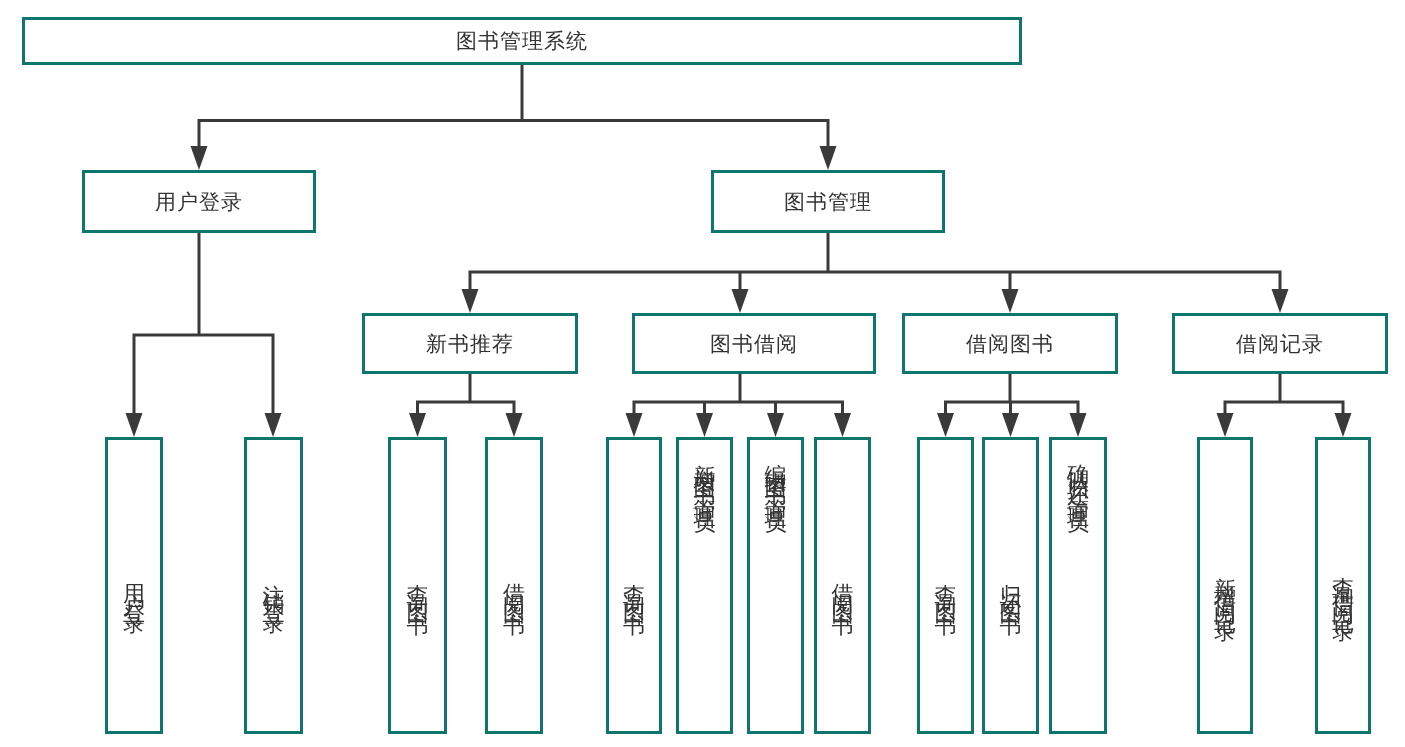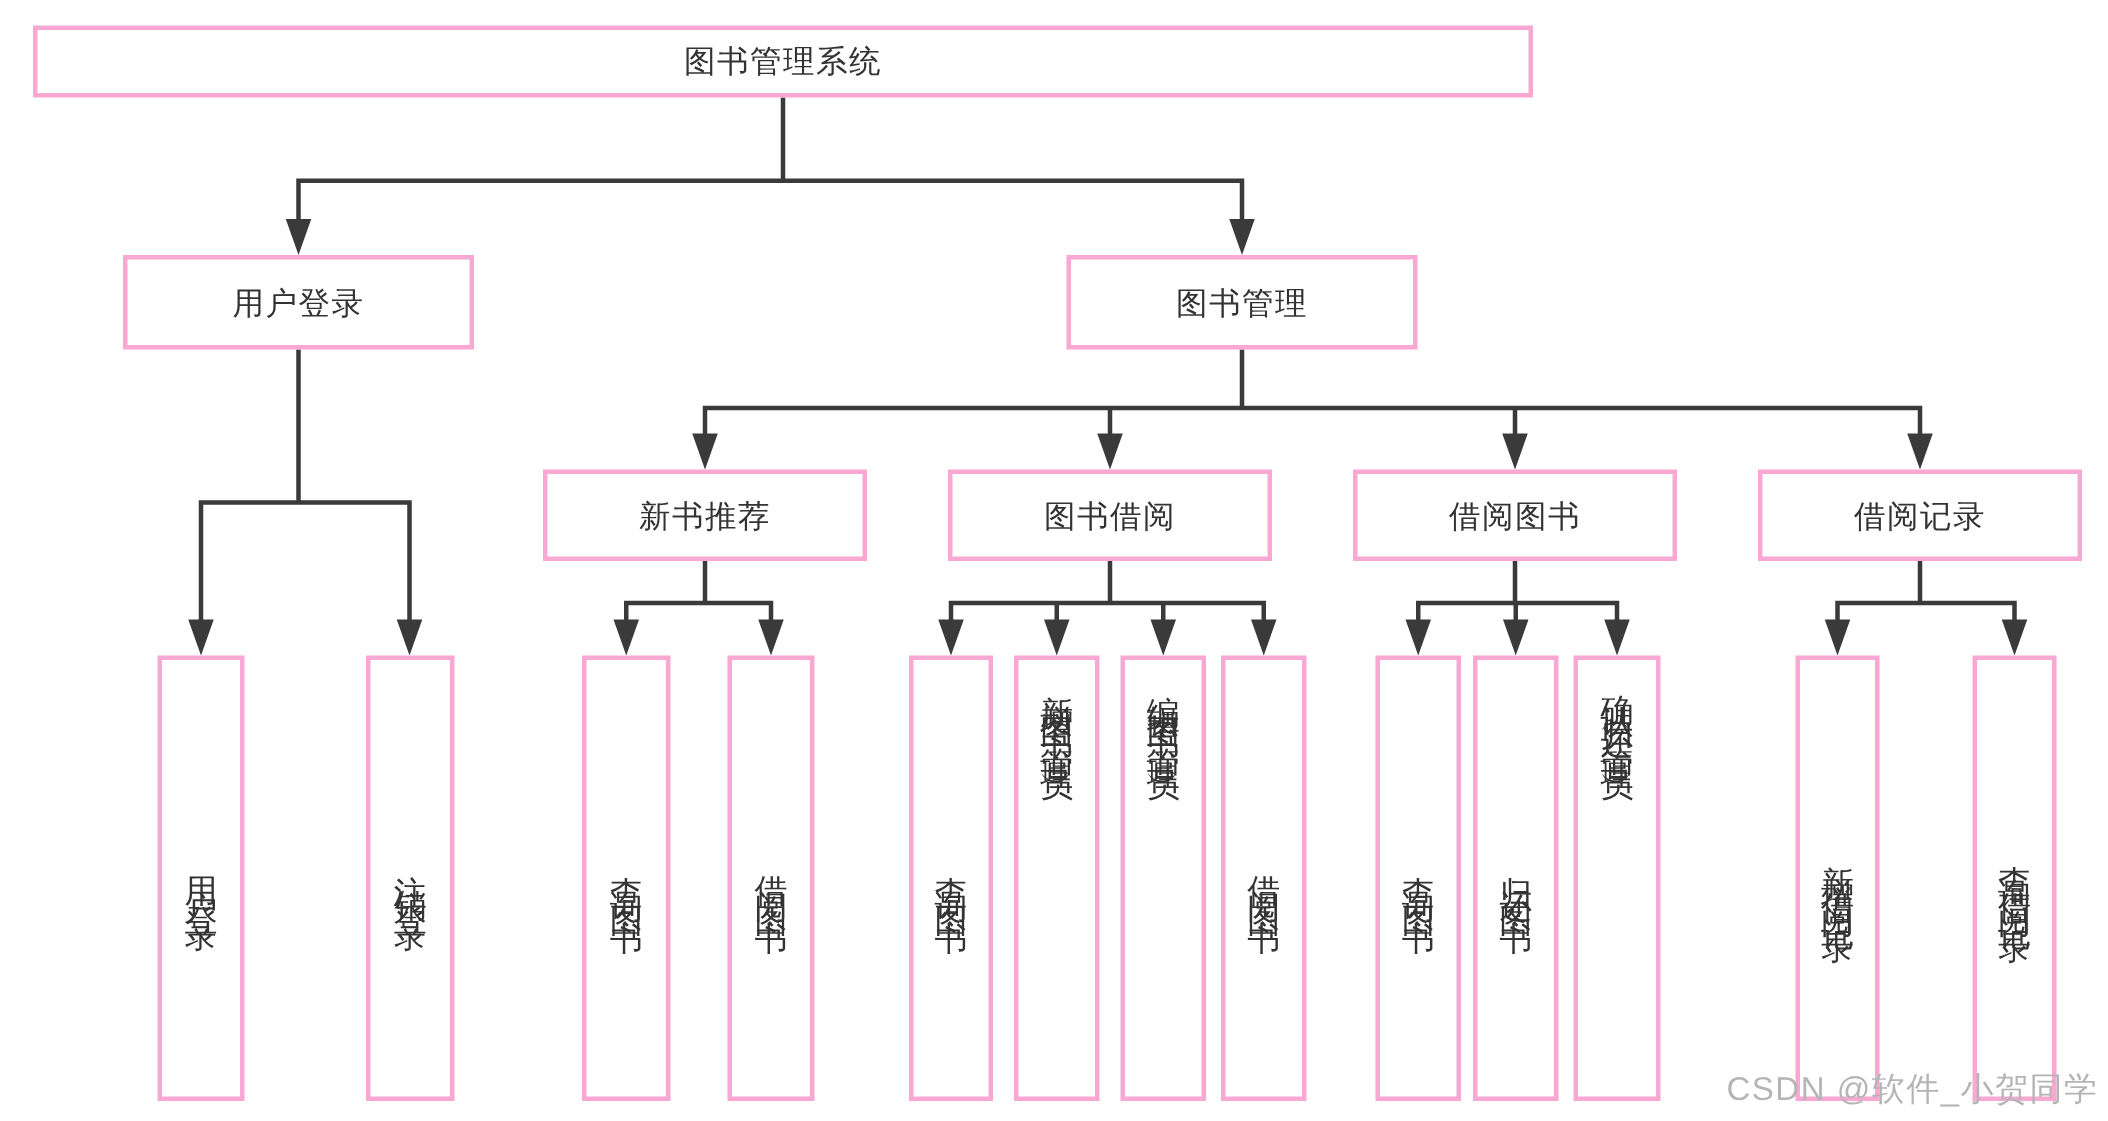--- a/index.html
+++ b/index.html
@@ -17,21 +17,21 @@
   }
   .wires {
     position: absolute;
     left: 0;
     top: 0;
     pointer-events: none;
   }
   .node {
     position: absolute;
     box-sizing: border-box;
-    border: 3px solid #f9a8d4;
+    border: 3px solid #0f766e;
     background: #ffffff;
     display: flex;
     align-items: center;
     justify-content: center;
     color: #333333;
   }
   .node .lbl {
     font-size: 21px;
     letter-spacing: 1px;
     white-space: nowrap;
@@ -115,21 +115,21 @@
   <div class="node" style="left:82px; top:170px; width:234px; height:63px;">
     <span class="lbl">用户登录</span>
   </div>
   <div class="node" style="left:362px; top:313px; width:216px; height:61px;">
     <span class="lbl">新书推荐</span>
   </div>
 
   <div class="node" style="left:711px; top:170px; width:234px; height:63px;">
     <span class="lbl">图书管理</span>
   </div>
-  <div class="node" style="left:632px; top:313px; width:216px; height:61px;">
+  <div class="node" style="left:632px; top:313px; width:244px; height:61px;">
     <span class="lbl">图书借阅</span>
   </div>
   <div class="node" style="left:902px; top:313px; width:216px; height:61px;">
     <span class="lbl">借阅图书</span>
   </div>
   <div class="node" style="left:1172px; top:313px; width:216px; height:61px;">
     <span class="lbl">借阅记录</span>
   </div>
 
   <div class="node v c4" style="left:105px; top:437px; width:58px; height:297px;">
@@ -169,15 +169,14 @@
     <span class="lbl">确认归还（管理员）</span>
   </div>
 
   <div class="node v c6" style="left:1197px; top:437px; width:56px; height:297px;">
     <span class="lbl">新增借阅记录</span>
   </div>
   <div class="node v c6" style="left:1315px; top:437px; width:56px; height:297px;">
     <span class="lbl">查询借阅记录</span>
   </div>
 
-  <div class="watermark">CSDN @软件_小贺同学</div>
 
 </div>
 
 </body></html>

